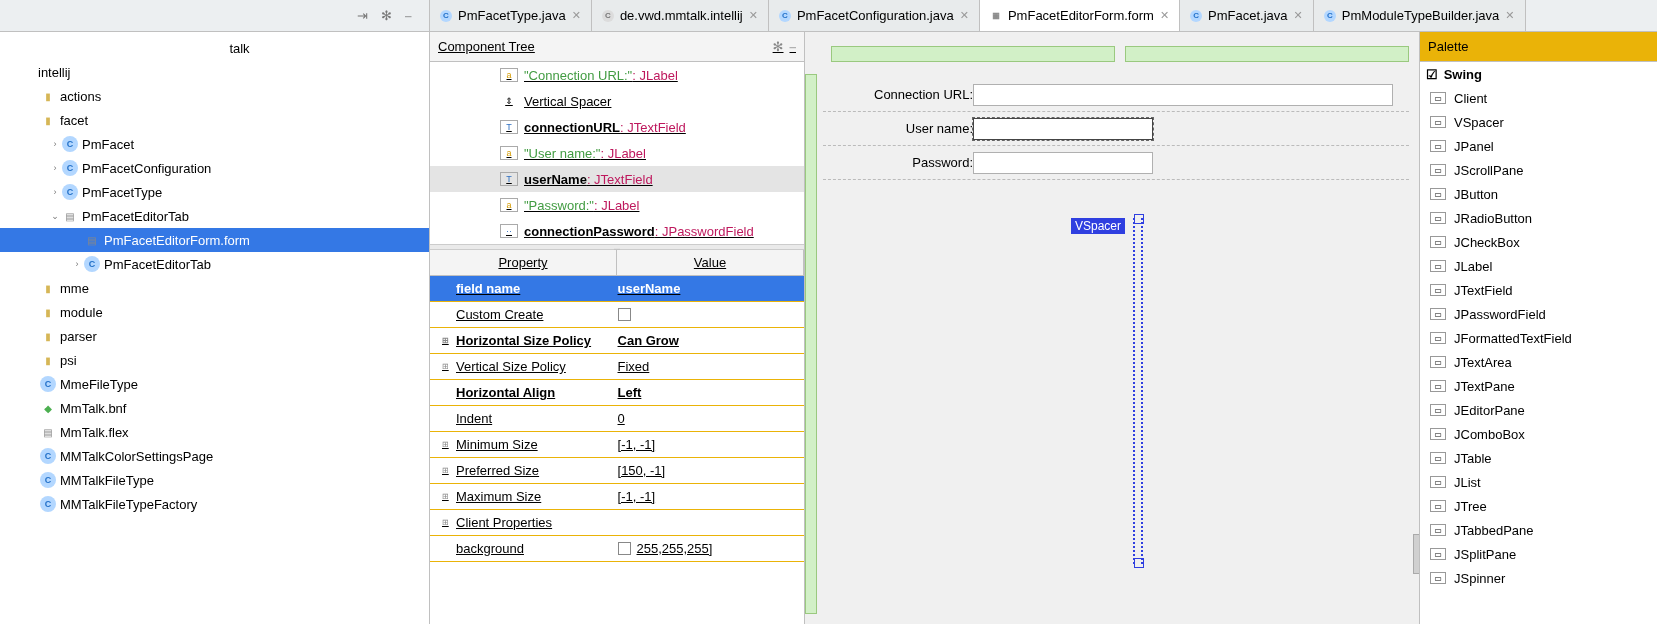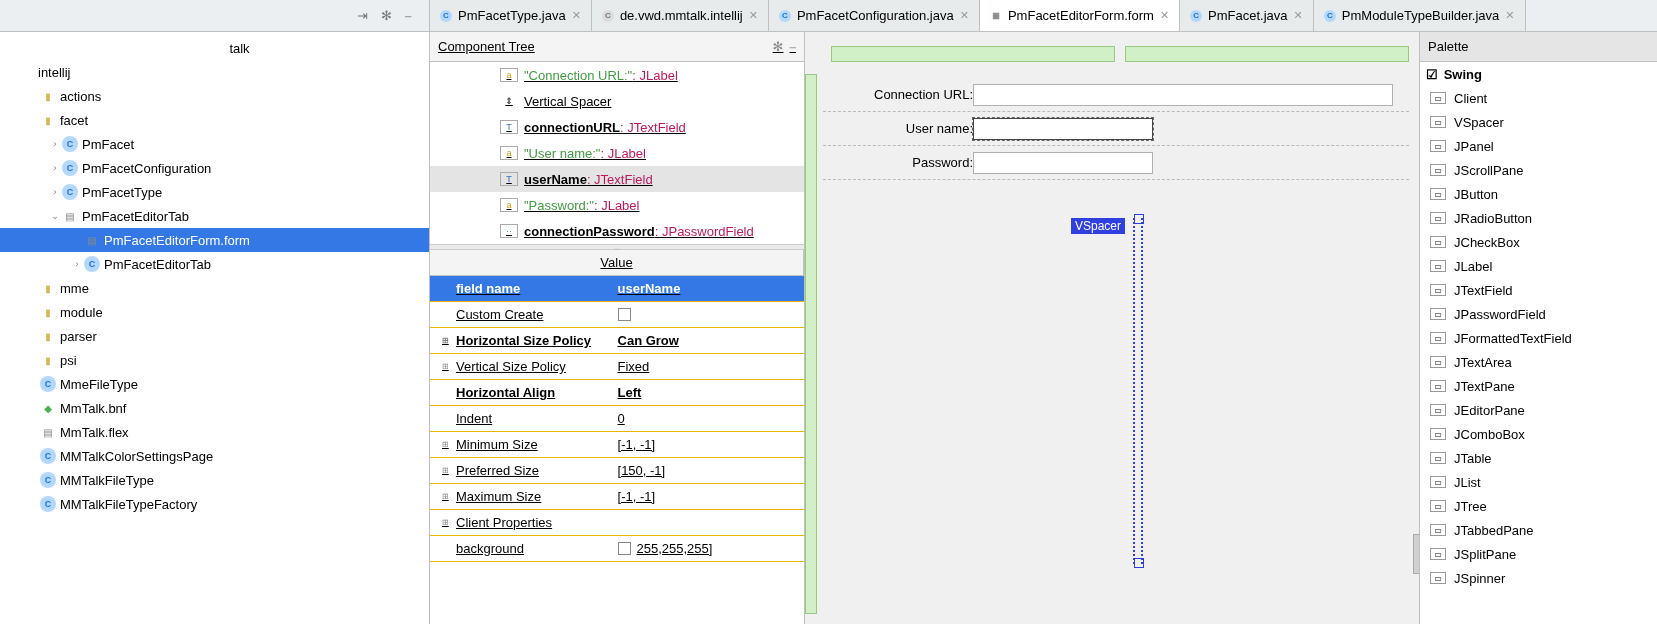--- a/index.html
+++ b/index.html
@@ -73,21 +73,21 @@
 .fin{width:180px;height:22px;border:1px solid #b0b0b0;background:#fff;}
 .fin.sel{border:1px solid #444;outline:1px dashed #666;}
 .vspacer-lbl{position:absolute;top:140px;left:248px;background:#2f3fe0;color:#fff;padding:1px 4px;font-size:12px;}
 .vspacer-rail{position:absolute;top:140px;left:310px;width:10px;bottom:50px;border-left:2px dotted #2f3fe0;border-right:2px dotted #2f3fe0;}
 .vspacer-rail::before,.vspacer-rail::after{content:'';position:absolute;width:8px;height:8px;border:1px solid #2f3fe0;left:-1px;}
 .vspacer-rail::before{top:-4px;}
 .vspacer-rail::after{bottom:-4px;}
 .scroll-bump{position:absolute;right:-4px;bottom:50px;width:10px;height:40px;background:#d0d0d0;border:1px solid #aaa;}
 
 
-.pal-hdr{height:30px;border-bottom:1px solid #c0c0c0;padding:0 8px;display:flex;align-items:center;background:#e5e5e5;}
+.pal-hdr{height:30px;border-bottom:1px solid #c0c0c0;padding:0 8px;display:flex;align-items:center;background:#eab308;}
 .pal-grp{display:flex;align-items:center;height:24px;padding-left:6px;gap:6px;font-weight:bold;cursor:pointer;}
 .pal-it{display:flex;align-items:center;height:24px;padding-left:10px;gap:8px;cursor:pointer;}
 .pal-ic{width:16px;height:12px;display:inline-flex;align-items:center;justify-content:center;border:1px solid #999;font-size:8px;background:#fff;}
 </style>
 </head>
 <body>
 
 <div class="tabbar">
   <div class="toolbar-icons">
     <span class="tool-ic">⇥</span>
@@ -275,20 +275,21 @@
           <span class="ty"> : JLabel</span>
         </div>
         <div class="cnode">
           <span class="cic" style="color: rgb(47, 111, 193);">··</span>
           <span class="nm">connectionPassword</span>
           <span class="ty"> : JPasswordField</span>
         </div>
       </div>
     <div class="split-grip">⋯</div>
     <div class="prop-hdr">
+      <div>Property</div>
       <div>Value</div>
     </div>
     <div id="proprows">
         <div class="prop-row first">
           <div class="pc1">
             <span class="exp"></span>
             <span>field name</span>
           </div>
           <div class="pc2">
             <span>userName</span>

